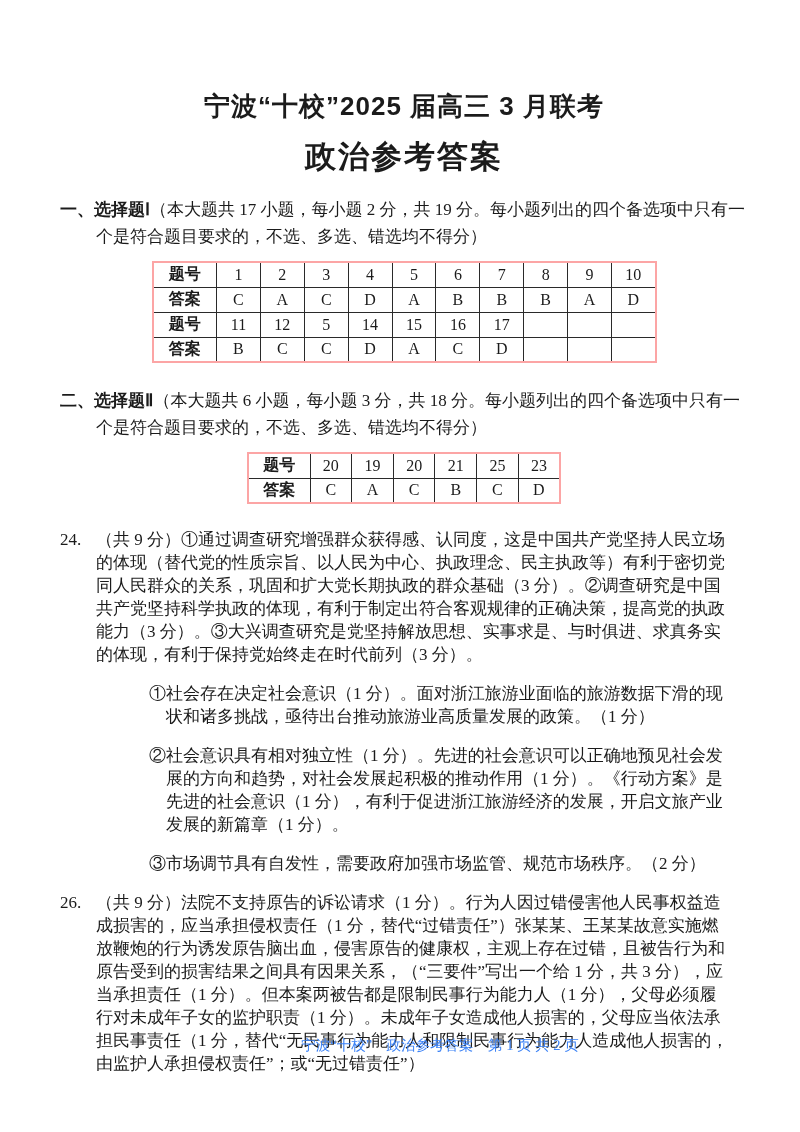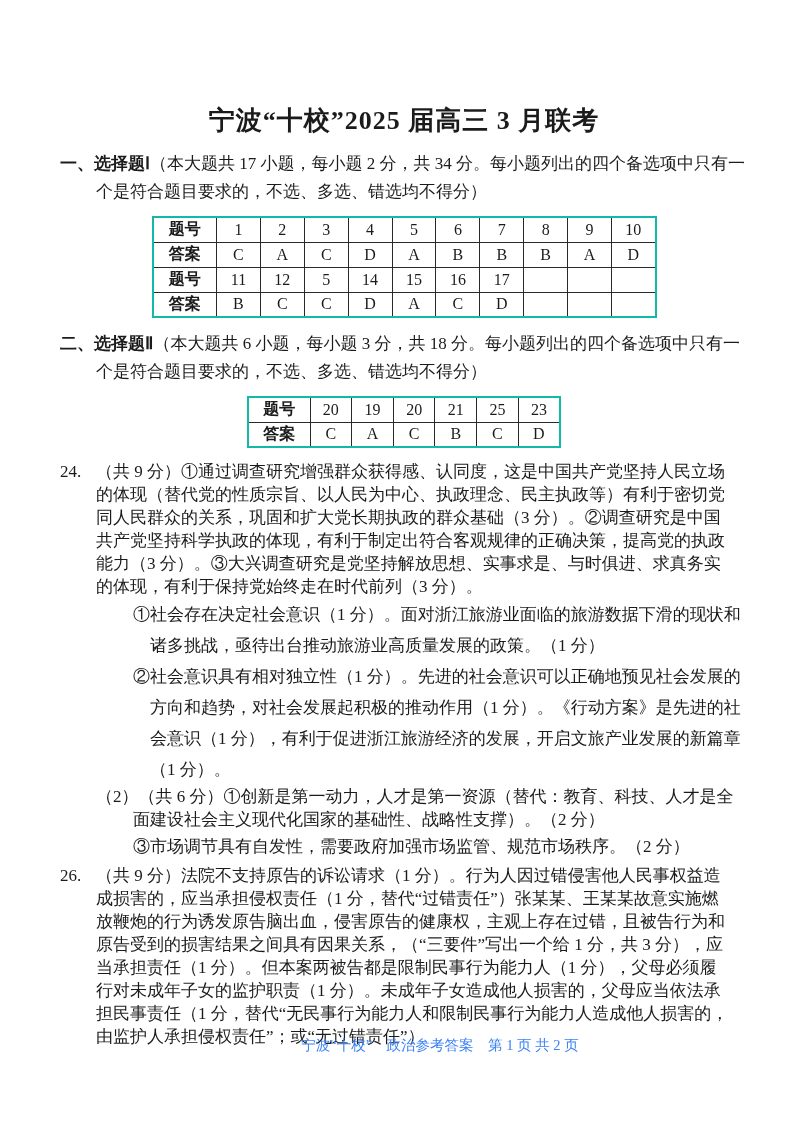--- a/index.html
+++ b/index.html
@@ -12,50 +12,50 @@
     position: relative;
     overflow: hidden;
   }
   .content {
     width: 688px;
     margin-left: 60px;
     padding-top: 86px;
     font-size: 17px;
   }
   .doc-title {
-    font-family: Liberation Serif, serif;
+    font-family: Liberation Sans, sans-serif;
     font-weight: bold;
     font-size: 26px;
     text-align: center;
-    margin: 17px 0 12px 0;
+    margin: 3px 0 12px 0;
     letter-spacing: 1px;
   }
   .doc-subtitle {
     font-family: "Liberation Sans", "DejaVu Sans", sans-serif;
     font-weight: bold;
     font-size: 31px;
     text-align: center;
     margin: 0 0 18px 0;
     letter-spacing: 2px;
   }
   .sec {
     line-height: 27px;
     margin: 0;
     padding-left: 36px;
     text-indent: -36px;
   }
   .sec .sec-name {
-    font-family: Liberation Mono, monospace;
+    font-family: Liberation Sans, sans-serif;
     font-weight: bold;
   }
   .ans-table {
     border-collapse: collapse;
     table-layout: fixed;
-    margin: 11px auto 12px auto;
-    border: 2px solid #14b8a6;
+    margin: 11px auto 24px auto;
+    border: 2px solid #fca5a5;
   }
   .t1 { width: 505px; }
   .t2 { width: 314px; }
   .ans-table th, .ans-table td {
     border: 1.5px solid #2a2a2a;
     height: 25px;
     text-align: center;
     vertical-align: middle;
     padding: 0;
     font-size: 16px;
@@ -73,22 +73,22 @@
     padding-left: 36px;
     text-indent: -36px;
     font-family: Liberation Serif, serif;
   }
   .qnum {
     display: inline-block;
     width: 36px;
     text-indent: 0;
   }
   .lvl2 {
-    line-height: 31px;
-    margin: 0;
+    line-height: 23px;
+    margin: 16px;
     padding-left: 90px;
     text-indent: -17px;
   }
   .part2 {
     line-height: 23px;
     margin: 0;
     padding-left: 73px;
     text-indent: -37px;
   }
   .footer {
@@ -100,22 +100,23 @@
     font-size: 14.5px;
     color: #3b82f6;
   }
 </style>
 </head>
 <body>
 
 <div class="content">
 
   <h1 class="doc-title">宁波“十校”2025 届高三 3 月联考</h1>
-
-  <p class="sec"><span class="sec-name">一、选择题Ⅰ</span><span>（本大题共 17 小题，每小题 2 分，共 34 分。每小题列出的四个备选项中只有一个是符合题目要求的，不选、多选、错选均不得分）</span></p>
+  <h2 class="doc-subtitle">政治参考答案</h2>
+
+  <p class="sec"><span class="sec-name">一、选择题Ⅰ</span><span>（本大题共 17 小题，每小题 2 分，共 19 分。每小题列出的四个备选项中只有一个是符合题目要求的，不选、多选、错选均不得分）</span></p>
 
   <table class="ans-table t1">
     <tbody>
         <tr>
       <th>题号</th>
       <td>1</td>
       <td>2</td>
       <td>3</td>
       <td>4</td>
       <td>5</td>
@@ -190,20 +191,19 @@
       <td>D</td>
     </tr>
   </tbody>
     </table>
 
 
   <p class="q"><span class="qnum">24.</span><span>（共 9 分）①通过调查研究增强群众获得感、认同度，这是中国共产党坚持人民立场的体现（替代党的性质宗旨、以人民为中心、执政理念、民主执政等）有利于密切党同人民群众的关系，巩固和扩大党长期执政的群众基础（3 分）。②调查研究是中国共产党坚持科学执政的体现，有利于制定出符合客观规律的正确决策，提高党的执政能力（3 分）。③大兴调查研究是党坚持解放思想、实事求是、与时俱进、求真务实的体现，有利于保持党始终走在时代前列（3 分）。</span></p>
 
   <p class="lvl2">①社会存在决定社会意识（1 分）。面对浙江旅游业面临的旅游数据下滑的现状和诸多挑战，亟待出台推动旅游业高质量发展的政策。（1 分）</p>
   <p class="lvl2">②社会意识具有相对独立性（1 分）。先进的社会意识可以正确地预见社会发展的方向和趋势，对社会发展起积极的推动作用（1 分）。《行动方案》是先进的社会意识（1 分），有利于促进浙江旅游经济的发展，开启文旅产业发展的新篇章（1 分）。</p>
-  <p class="part2">（2）（共 6 分）①创新是第一动力，人才是第一资源（替代：教育、科技、人才是全面建设社会主义现代化国家的基础性、战略性支撑）。（2 分）</p>
   <p class="lvl2">③市场调节具有自发性，需要政府加强市场监管、规范市场秩序。（2 分）</p>
 
   <p class="q"><span class="qnum">26.</span><span>（共 9 分）法院不支持原告的诉讼请求（1 分）。行为人因过错侵害他人民事权益造成损害的，应当承担侵权责任（1 分，替代“过错责任”）张某某、王某某故意实施燃放鞭炮的行为诱发原告脑出血，侵害原告的健康权，主观上存在过错，且被告行为和原告受到的损害结果之间具有因果关系，（“三要件”写出一个给 1 分，共 3 分），应当承担责任（1 分）。但本案两被告都是限制民事行为能力人（1 分），父母必须履行对未成年子女的监护职责（1 分）。未成年子女造成他人损害的，父母应当依法承担民事责任（1 分，替代“无民事行为能力人和限制民事行为能力人造成他人损害的，由监护人承担侵权责任”；或“无过错责任”）</span></p>
 
 </div>
 
 <div class="footer">宁波“十校”　政治参考答案　第 1 页 共 2 页</div>
 
 </body></html>

